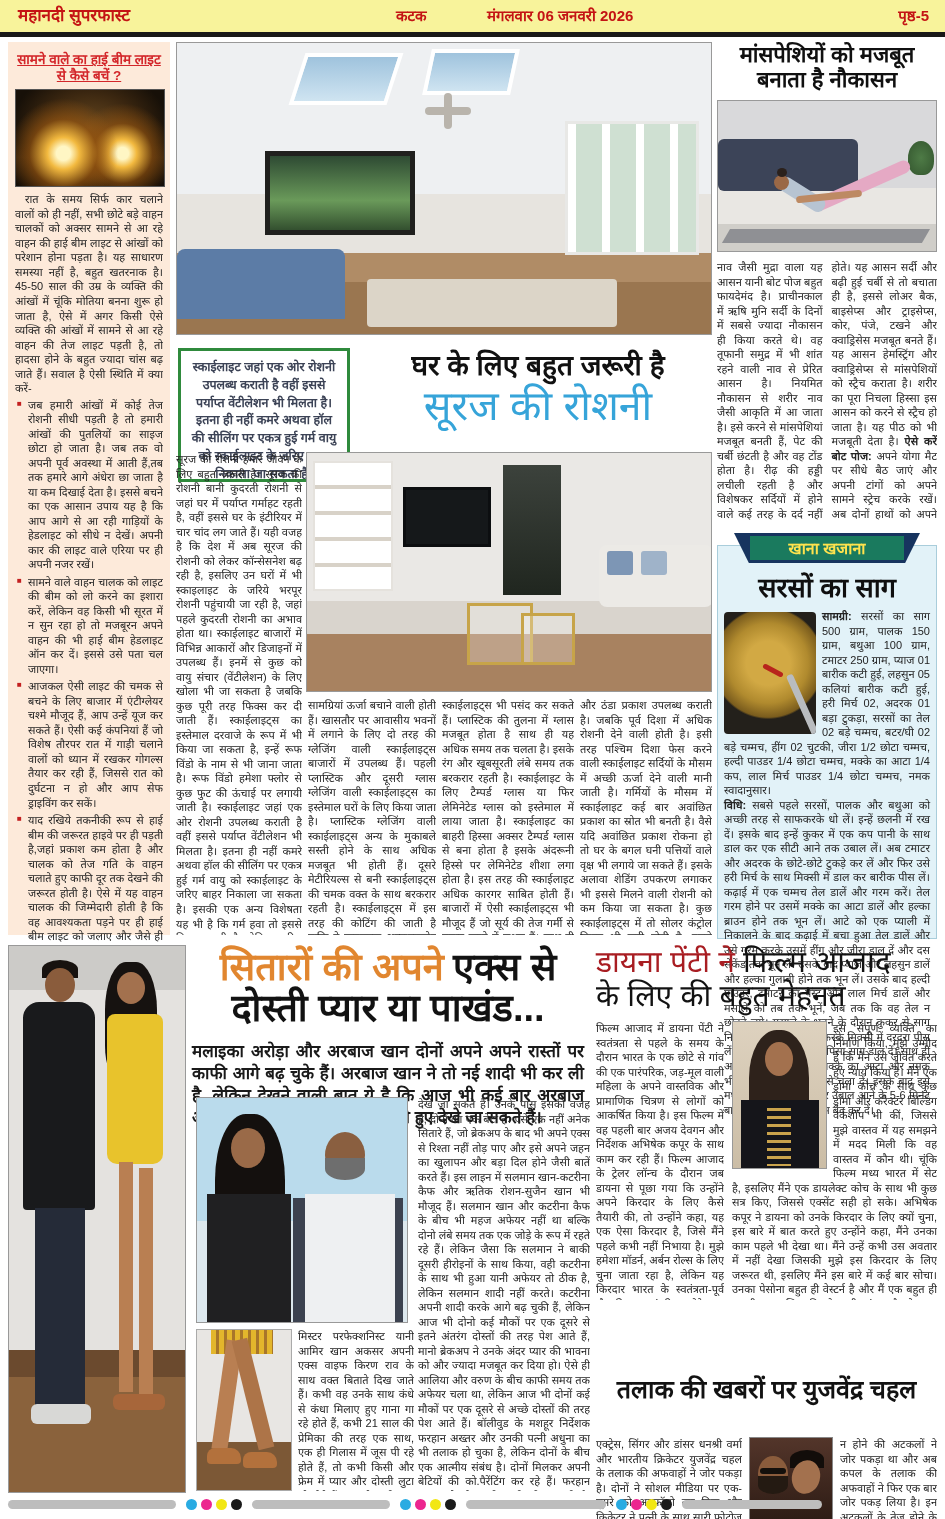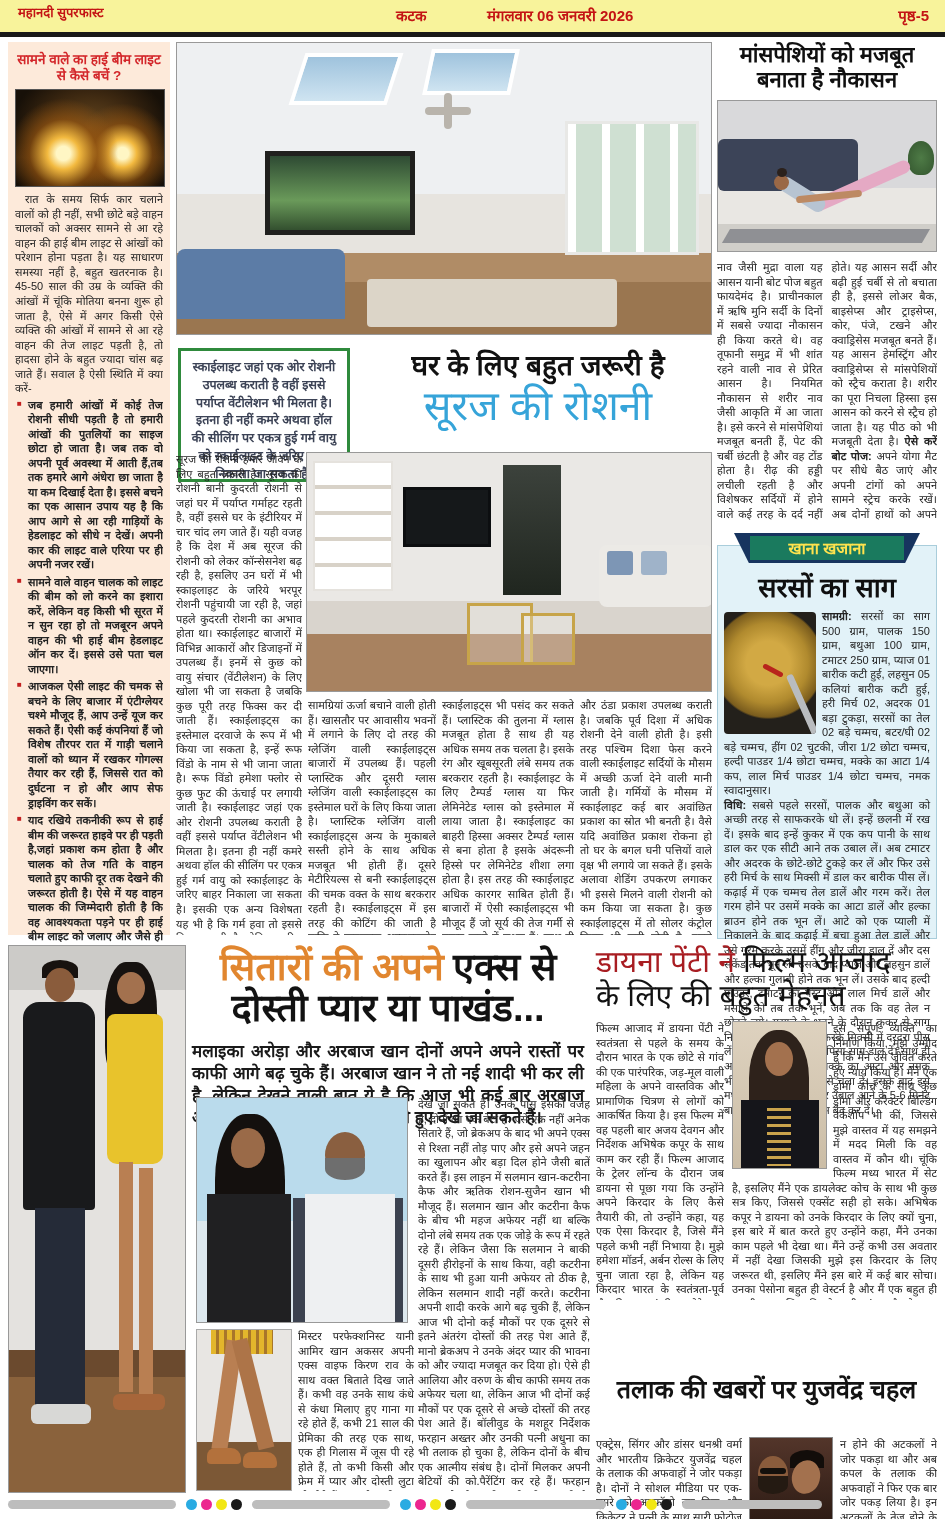--- a/index.html
+++ b/index.html
@@ -2,39 +2,39 @@
 <html lang="hi"><head>
 <meta charset="utf-8">
 <style>
   html,body{margin:0;padding:0;background:#ffffff;}
   #page{position:relative;width:945px;height:1519px;background:#ffffff;overflow:hidden;
         font-family:"Liberation Sans","DejaVu Sans",sans-serif;color:#1c1c1c;}
   
   #masthead{position:absolute;left:0;top:0;width:945px;height:32px;background:#f8f39b;
             border-bottom:5px solid #191919;}
   #masthead .mh{position:absolute;top:5px;font-weight:bold;color:#c41414;font-size:15px;}
-  #masthead .paper{left:18px;font-size:13px;top:3px;}
+  #masthead .paper{left:18px;font-size:17px;top:3px;}
   #masthead .city{left:396px;}
   #masthead .dateline{left:487px;}
   #masthead .pageno{right:16px;}
   
   .abs{position:absolute;}
   .body-txt{font-size:11px;line-height:1.32;text-align:justify;color:#232323;overflow:hidden;}
   
   #night{left:8px;top:42px;width:162px;height:893px;background:#fdeada;padding:6px 7px;box-sizing:border-box;}
   #night h1{margin:2px 0 0;color:#1c5fae;font-size:20px;line-height:1.12;text-align:center;}
-  #night h2{margin:4px 0 2px;color:#d3262a;font-size:13.5px;line-height:1.2;text-align:center;}
+  #night h2{margin:4px 0 2px;color:#d3262a;font-size:13.5px;line-height:1.2;text-align:center;text-decoration:underline;}
   #night .photo{width:100%;height:96px;margin:5px 0;border:1px solid #555;
      background:
        radial-gradient(circle at 32% 66%, #fff6c4 0 7px, #f2b93f 16px, rgba(150,85,16,.65) 34px, rgba(40,20,5,0) 55px),
        radial-gradient(circle at 72% 66%, #fff6c4 0 6px, #f2b93f 14px, rgba(150,85,16,.6) 30px, rgba(40,20,5,0) 50px),
        radial-gradient(ellipse at 50% 40%, #6a4a20 0%, #3a2610 45%, rgba(0,0,0,0) 75%),
        linear-gradient(#171008 0 55%, #2c1c0c 70%, #140d06 100%);}
   #night ul{margin:2px 0 0;padding:0 0 0 2px;list-style:none;}
-  #night li{position:relative;padding-left:11px;margin-bottom:3px;font-weight:bold;}
+  #night li{position:relative;padding-left:11px;margin-bottom:3px;}
   #night li::before{content:"■";color:#c32020;font-size:8px;position:absolute;left:0;top:1px;}
   
   #sun{left:176px;top:42px;width:536px;height:893px;}
   #sun .photo1{left:0;top:0;width:536px;height:293px;border:1px solid #999;box-sizing:border-box;
      background:linear-gradient(#eef0f2 0 52%, #e7e4df 52% 72%, #b08c66 72% 82%, #9a7650 82% 100%);overflow:hidden;}
   .sky1,.sky2{position:absolute;background:linear-gradient(#9fc3dd,#cfe4f1);border:4px solid #fff;}
   .sky1{left:120px;top:10px;width:90px;height:44px;transform:skewX(-18deg);}
   .sky2{left:250px;top:6px;width:80px;height:38px;transform:skewX(-12deg);}
   .fan{left:248px;top:64px;width:46px;height:8px;background:#b9b4ac;border-radius:4px;}
   .fan::after{content:"";position:absolute;left:19px;top:-14px;width:8px;height:36px;background:#b9b4ac;border-radius:4px;}

